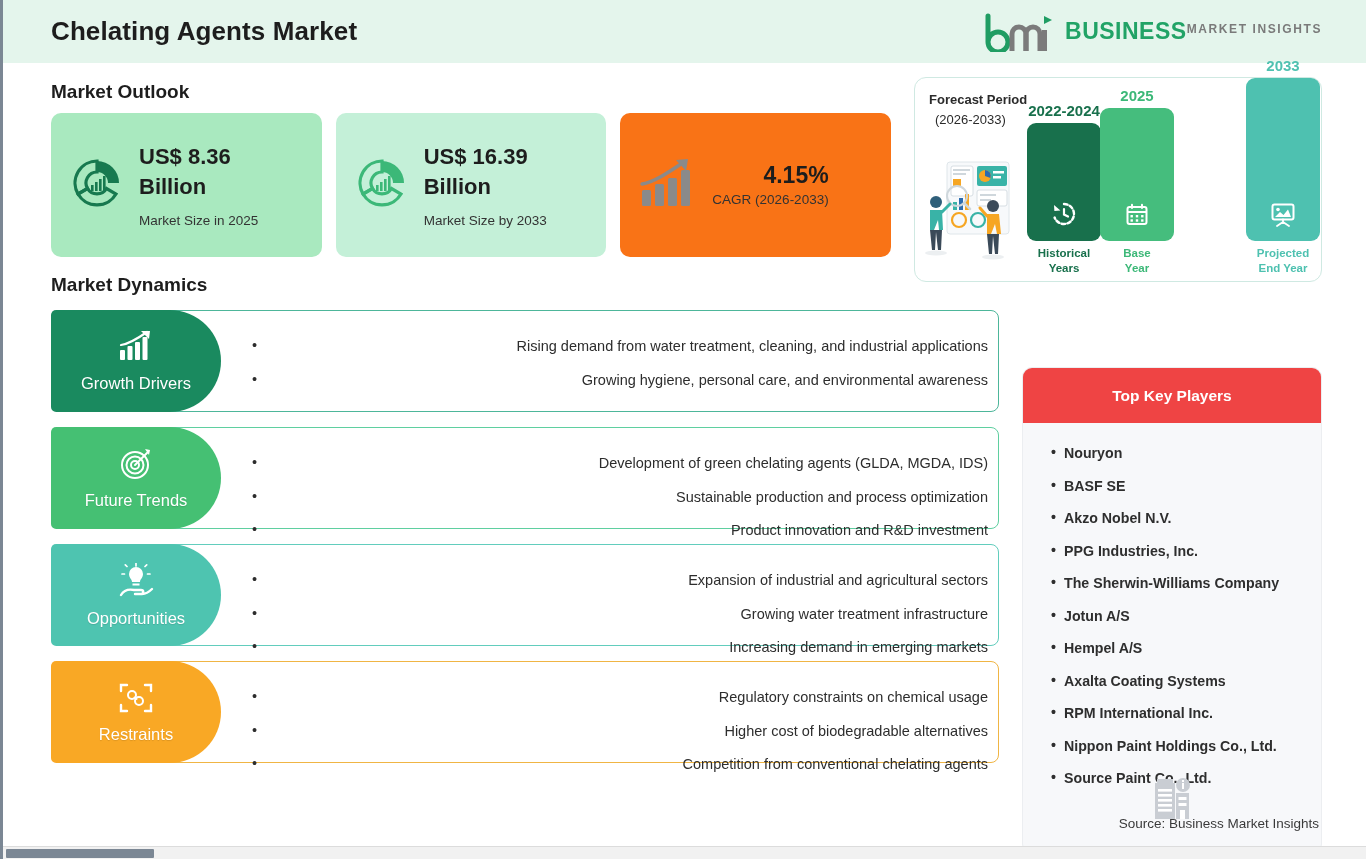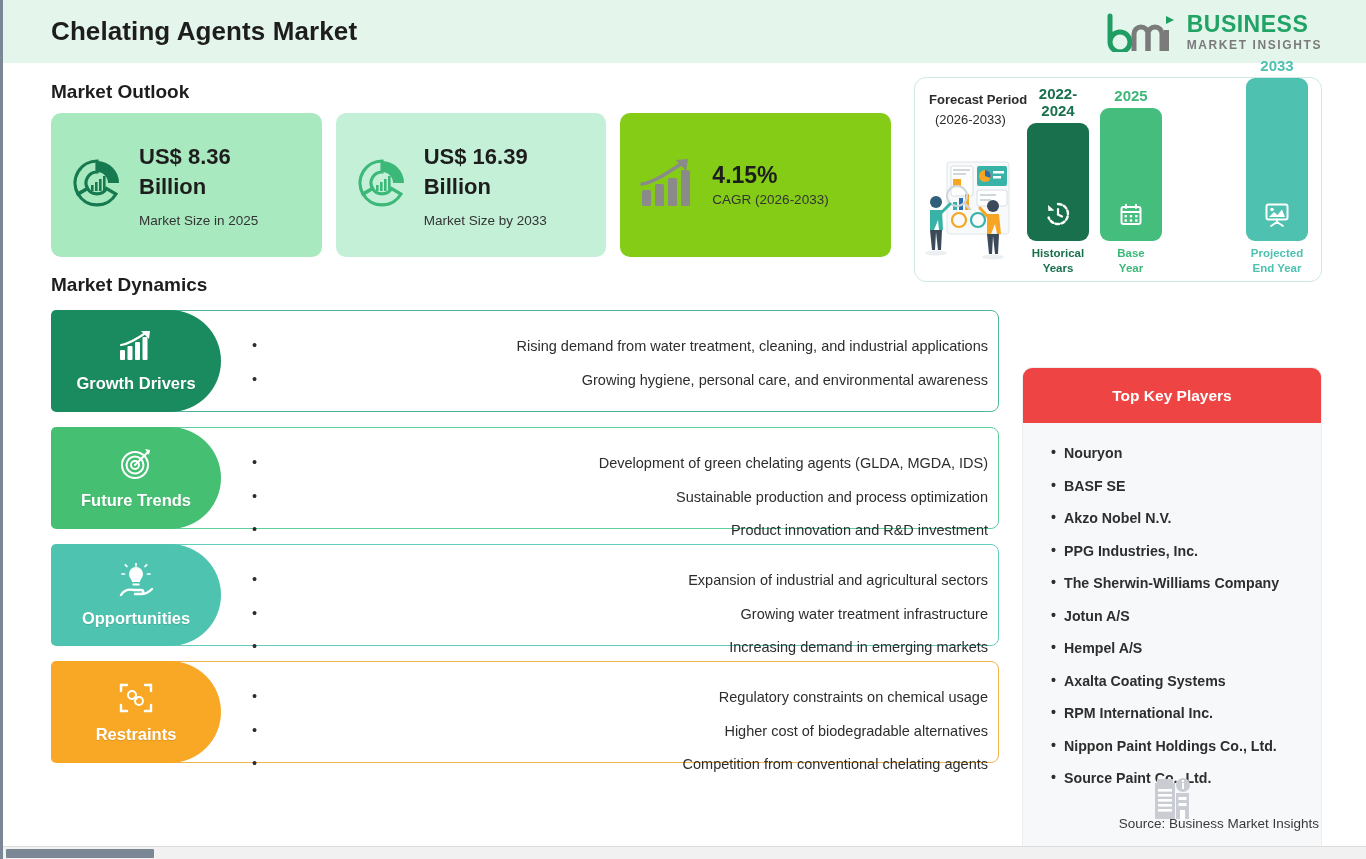--- a/index.html
+++ b/index.html
@@ -21,77 +21,77 @@
   .header{
     height:63px;background:#e4f5ec;
     display:flex;align-items:center;justify-content:space-between;
     padding:0 44px 0 48px;box-sizing:border-box;
   }
   .header-title{
     font-size:26px;font-weight:bold;color:#1d1d1d;letter-spacing:.1px;
   }
   .logo{display:flex;align-items:center;gap:9px;}
   .logo-mark{position:relative;width:72px;height:40px;}
-  .logo-text{display:flex;flex-direction:column;line-height:1;}
+  .logo-text{display:flex;flex-direction:row;line-height:1;}
   .logo-business{font-size:23px;font-weight:bold;color:#21a366;letter-spacing:.5px;}
   .logo-mi{font-size:12px;font-weight:bold;color:#7a7a7a;letter-spacing:1.6px;margin-top:3px;}
 
   
   .sec-title{
     font-size:19px;font-weight:bold;color:#1d1d1d;
     margin:0 0 10px 0;
   }
   .body-wrap{padding:18px 44px 0 48px;box-sizing:border-box;position:relative;}
 
   
   .outlook-row{display:flex;gap:14px;width:840px;}
   .ocard{
     width:273px;height:144px;border-radius:10px;
     display:flex;align-items:center;gap:14px;
     padding:0 18px;box-sizing:border-box;
   }
   .ocard.c1{background:#a9e9bf;}
   .ocard.c2{background:#c4f0d8;}
-  .ocard.c3{background:#84cc16;}
+  .ocard.c3{background:#f97316;text-align:right;}
   .ocard-txt{display:flex;flex-direction:column;}
   .ocard-big{font-size:22px;font-weight:bold;color:#1d1d1d;line-height:1.32;}
   .ocard-sub{font-size:13.5px;color:#333;margin-top:12px;}
   .ocard.c3 .ocard-big{font-size:23px;line-height:1.1;}
   .ocard.c3 .ocard-sub{margin-top:4px;font-size:13.5px;}
 
   
   .forecast{
     position:absolute;right:44px;top:14px;
     width:408px;height:205px;border-radius:12px;
     border:1.5px solid #cfe9e2;background:#fff;box-sizing:border-box;
   }
   .fc-title{position:absolute;left:14px;top:12px;font-size:13px;font-weight:bold;color:#2b2b2b;line-height:1.55;}
   .fc-title span{display:block;font-weight:normal;padding-left:6px;}
   .fc-illus{position:absolute;left:8px;top:76px;width:98px;height:110px;}
   .bars{position:absolute;left:112px;top:0;width:292px;height:205px;}
-  .bar-col{position:absolute;bottom:8px;width:62px;text-align:center;}
+  .bar-col{position:absolute;bottom:8px;width:74px;text-align:center;}
   .bar-col .yr{font-size:15px;font-weight:bold;margin-bottom:4px;}
   .bar{border-radius:9px;position:relative;}
   .bar-ico{position:absolute;left:0;right:0;bottom:14px;display:flex;justify-content:center;}
   .bar-lbl{font-size:11.5px;font-weight:bold;line-height:1.25;margin-top:5px;text-align:center;}
 
   
   .dyn-wrap{margin-top:14px;width:948px;}
   .dyn-row{
     position:relative;height:102px;margin-bottom:15px;
     background:#fff;border:1.3px solid #dfe6e4;border-radius:8px;
     box-sizing:border-box;
   }
   .dyn-badge{
     position:absolute;left:-1px;top:-1px;height:102px;width:170px;
     border-radius:8px 80px 80px 8px;
     display:flex;flex-direction:column;align-items:center;justify-content:center;
     color:#fff;box-sizing:border-box;
   }
-  .dyn-badge .lbl{font-size:16.5px;font-weight:bold;margin-top:6px;text-shadow:0 1px 1px rgba(0,0,0,.12);}
+  .dyn-badge .lbl{font-size:16.5px;font-weight:normal;margin-top:6px;text-shadow:0 1px 1px rgba(0,0,0,.12);}
   .dyn-list{margin-left:200px;padding:12px 10px 0 0;}
   .dyn-list li{
     list-style:none;font-size:14.5px;color:#2d2d2d;line-height:1;
     margin-bottom:19px;position:relative;padding-left:11px;
   }
   .dyn-list li:before{content:"•";position:absolute;left:0;top:-1px;}
   .dyn-list{padding-left:0;text-align:right;}
 
   
   .players{

